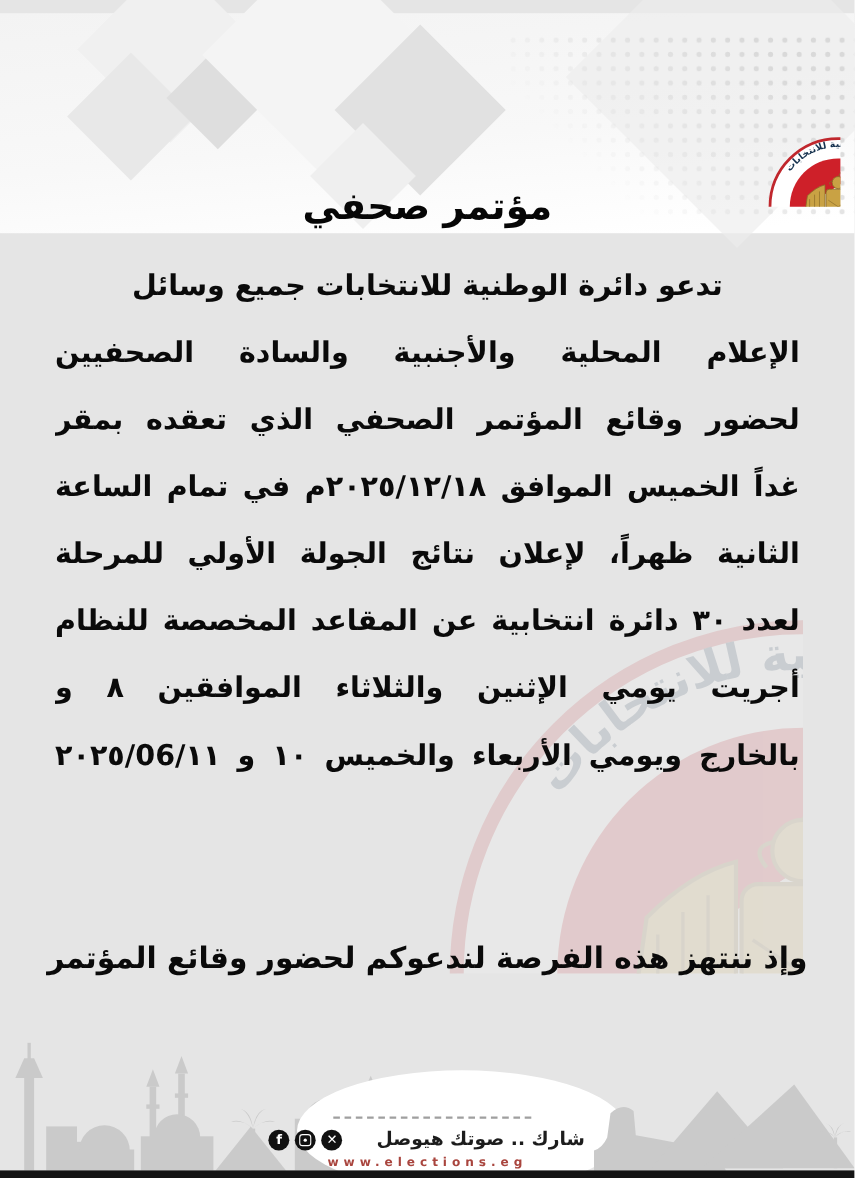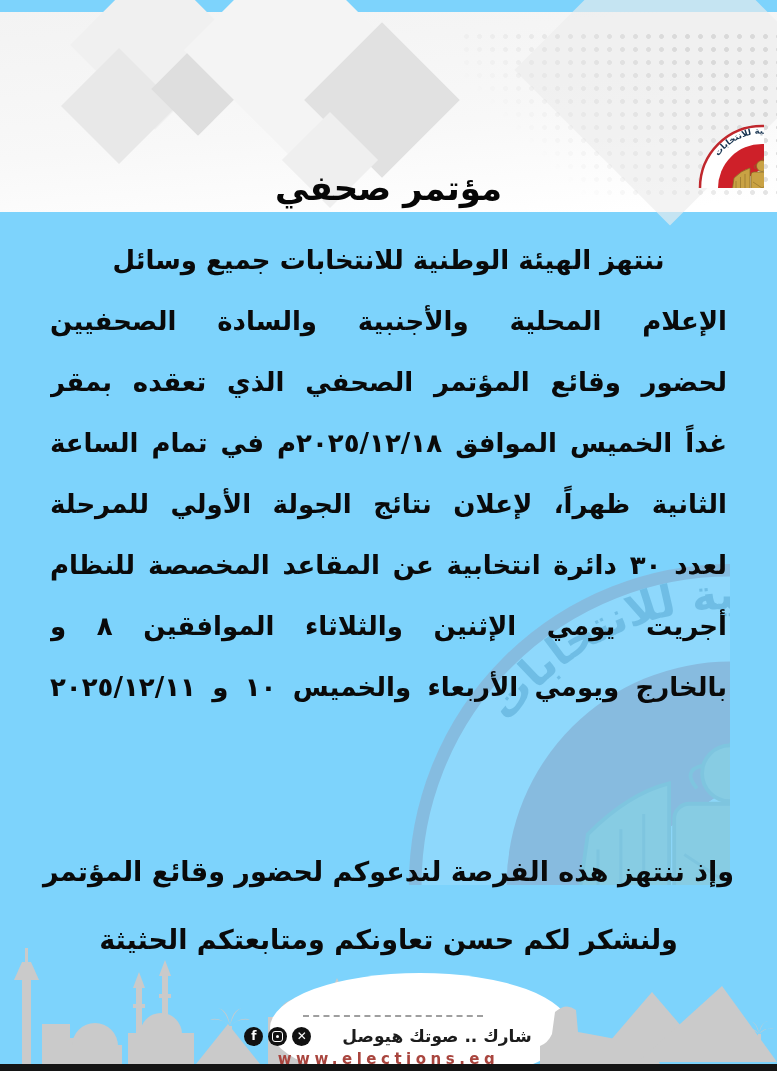--- a/index.html
+++ b/index.html
@@ -1,16 +1,16 @@
 <!DOCTYPE html>
 <html><head>
 <meta charset="utf-8">
 <style>
   html,body{margin:0;padding:0;background:#fff;}
-  .page{position:relative;width:777px;height:1071px;background:#7dd3fc;overflow:hidden;
+  .page{position:relative;width:777px;height:1071px;background:#e5e5e5;overflow:hidden;
         font-family:"DejaVu Sans","Liberation Sans",sans-serif;}
 
   
   .top-band{position:absolute;left:0;top:12px;width:777px;height:200px;
     background:linear-gradient(175deg,#f3f3f3 0%,#f8f8f8 55%,#ffffff 95%);}
   .diamond{position:absolute;transform:rotate(45deg);}
   .d1{left:95px; top:-15px;width:120px;height:120px;background:#f0f0f0;}
   .d2{left:78px; top:65px; width:82px; height:82px; background:#e8e8e8;}
   .d3{left:165px;top:56px; width:66px; height:66px; background:#dedede;}
   .d4{left:215px;top:-25px;width:150px;height:150px;background:#f4f4f4;}
@@ -49,21 +49,21 @@
   .share-row{position:absolute;left:283px;top:1024px;width:210px;height:24px;
     display:flex;direction:rtl;align-items:center;justify-content:center;gap:5px;}
   .slogan{font-size:17px;font-weight:bold;color:#1c1c1c;white-space:nowrap;direction:rtl;margin-left:26px;}
   .sicon{width:19px;height:19px;border-radius:50%;background:#111;color:#fff;
     display:flex;align-items:center;justify-content:center;flex:0 0 auto;
     font-size:12px;font-weight:bold;line-height:1;}
   .ig-frame{width:9px;height:9px;border:1.6px solid #fff;border-radius:3px;
     display:flex;align-items:center;justify-content:center;}
   .ig-dot{width:3px;height:3px;border-radius:50%;background:#fff;}
   .url{position:absolute;left:0;top:1050px;width:777px;text-align:center;
-    font-size:15px;font-weight:bold;color:#a9453e;letter-spacing:4.5px;}
+    font-size:11px;font-weight:bold;color:#a9453e;letter-spacing:4.5px;}
 </style>
 </head>
 <body>
 
 <div class="page">
 
   <div class="top-band"></div>
   <div class="diamond d1"></div>
   <div class="diamond d2"></div>
   <div class="diamond d3"></div>
@@ -121,32 +121,31 @@
     <use href="#emblem"></use>
   </svg>
 
   <svg class="logo-svg" width="134" height="130" viewBox="-130 -130 260 260">
     <use href="#emblem"></use>
   </svg>
 
   <div class="title">مؤتمر صحفي</div>
 
   <div class="body-text">
-    <div class="bline center">ننتهز الهيئة الوطنية للانتخابات جميع وسائل</div>
+    <div class="bline center">تدعو دائرة الوطنية للانتخابات جميع وسائل</div>
     <div class="bline just">الإعلام المحلية والأجنبية والسادة الصحفيين والإعلاميين</div>
     <div class="bline just">لحضور وقائع المؤتمر الصحفي الذي تعقده بمقر الهيئة</div>
     <div class="bline just">غداً الخميس الموافق ٢٠٢٥/١٢/١٨م في تمام الساعة</div>
     <div class="bline just">الثانية ظهراً، لإعلان نتائج الجولة الأولي للمرحلة الأولي</div>
     <div class="bline just">لعدد ٣٠ دائرة انتخابية عن المقاعد المخصصة للنظام</div>
     <div class="bline just">أجريت يومي الإثنين والثلاثاء الموافقين ٨ و ٢٠٢٥/١٢/٩</div>
-    <div class="bline just">بالخارج ويومي الأربعاء والخميس ١٠ و ٢٠٢٥/١٢/١١</div>
+    <div class="bline just">بالخارج ويومي الأربعاء والخميس ١٠ و ٢٠٢٥/06/١١</div>
   </div>
 
   <div class="closing c1">وإذ ننتهز هذه الفرصة لندعوكم لحضور وقائع المؤتمر</div>
-  <div class="closing c2">ولنشكر لكم حسن تعاونكم ومتابعتكم الحثيثة</div>
 
   <svg class="skyline-svg" width="777" height="120" viewBox="0 0 777 120">
     <g fill="#cacaca">
 
       <rect x="22" y="34" width="9" height="84"></rect>
       <polygon points="14,34 39,34 31,16 22,16"></polygon>
       <rect x="25" y="2" width="3" height="16"></rect>
 
       <rect x="42" y="78" width="28" height="40"></rect>
       <rect x="58" y="92" width="40" height="26"></rect>

